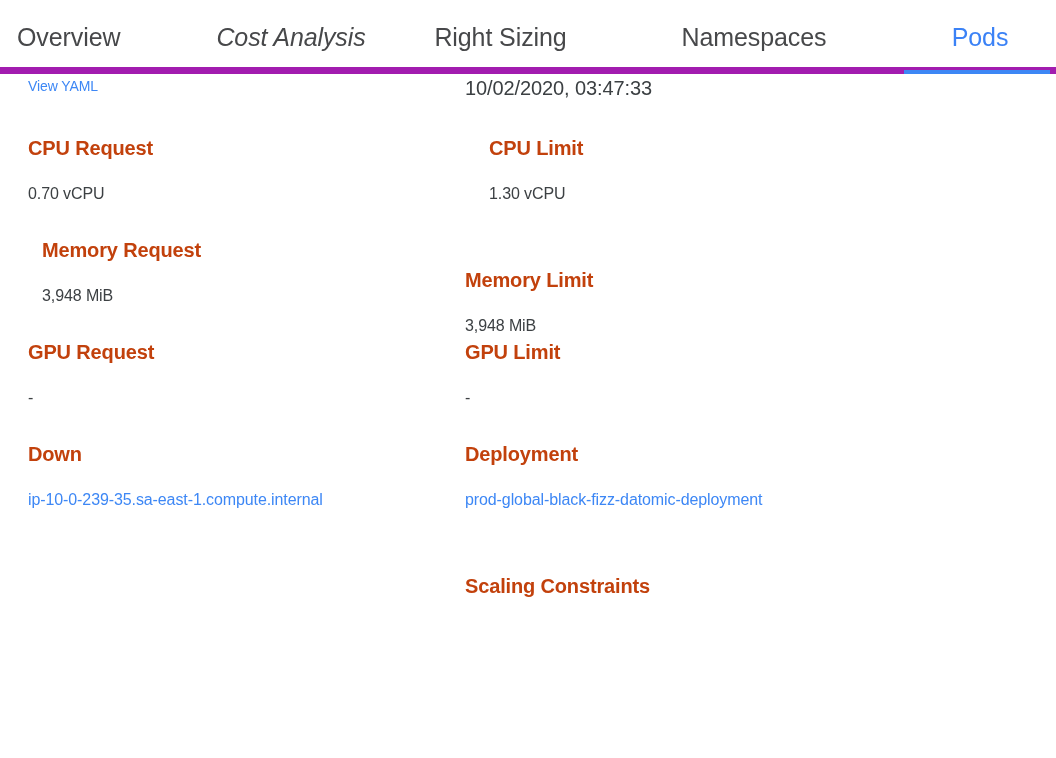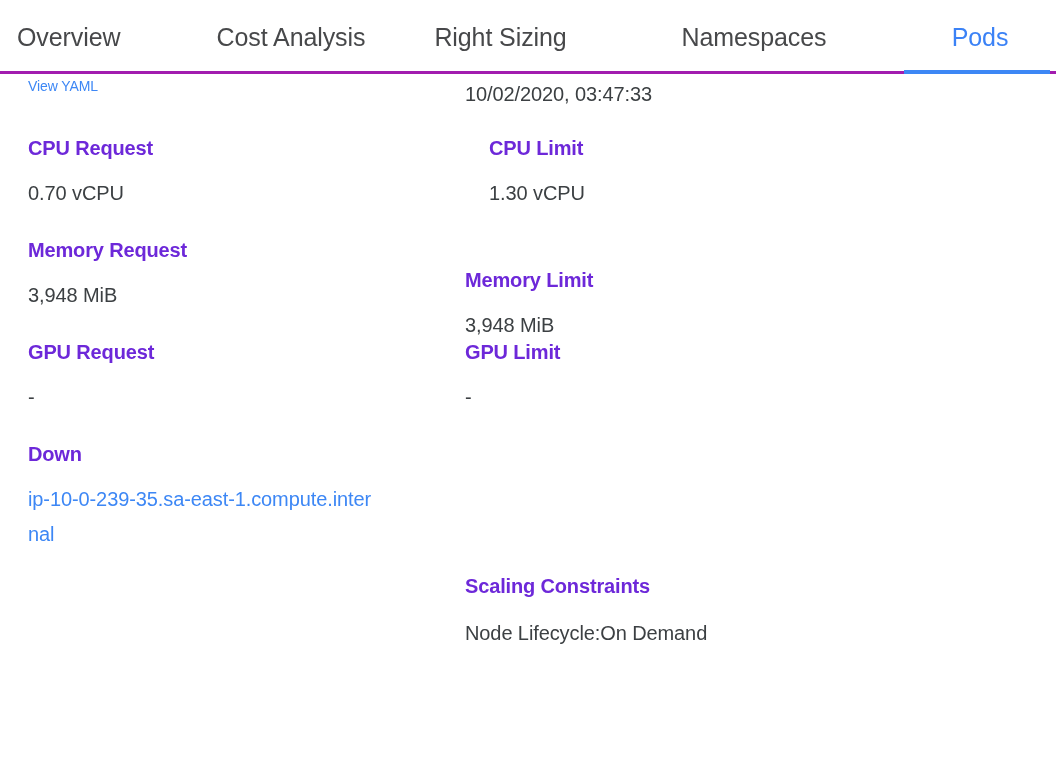--- a/index.html
+++ b/index.html
@@ -15,41 +15,41 @@
     overflow: hidden;
     position: relative;
   }
 
   
   .tabbar {
     position: relative;
     height: 74px;
     width: 1056px;
     box-sizing: border-box;
-    border-bottom: 3px solid #a21caf;
+    border-bottom: 7px solid #a21caf;
     display: flex;
     align-items: flex-start;
   }
   .tab {
     position: relative;
     height: 74px;
     display: flex;
     align-items: center;
     justify-content: center;
     box-sizing: border-box;
     font-size: 25px;
     font-weight: 400;
     color: #47484a;
     letter-spacing: -0.1px;
     white-space: nowrap;
     cursor: pointer;
     user-select: none;
   }
   .tab-overview    { width: 185px; padding-left: 17px; justify-content: flex-start; }
-  .tab-cost        { width: 212px; }
+  .tab-cost        { width: 212px; font-style: italic; }
   .tab-right       { width: 207px; }
   .tab-namespaces  { width: 300px; }
   .tab-pods        { width: 152px; }
 
   .tab.active {
     color: #3b82f6;
   }
   .tab.active .tab-underline {
     position: absolute;
     left: 0px;
@@ -73,27 +73,27 @@
   .col-left  { left: 28px;  width: 410px; }
   .col-right { left: 465px; width: 420px; }
 
   .field {
     position: absolute;
     left: 0;
   }
   .field-label {
     font-size: 20px;
     font-weight: 700;
-    color: #6d28d9;
+    color: #c2410c;
     letter-spacing: -0.15px;
     line-height: 24px;
     white-space: nowrap;
   }
   .field-value {
-    font-size: 20px;
+    font-size: 16px;
     font-weight: 400;
     color: #3c4043;
     letter-spacing: -0.1px;
     line-height: 35px;
     margin-top: 16px;
   }
   .field-value.link,
   .link-standalone {
     color: #3d87f5;
     cursor: pointer;
@@ -145,60 +145,61 @@
 
     <div class="field" style="top:0px;">
       <div class="link-standalone">View YAML</div>
     </div>
 
     <div class="field" style="top:62px;">
       <div class="field-label">CPU Request</div>
       <div class="field-value">0.70 vCPU</div>
     </div>
 
-    <div class="field" style="top:164px;">
+    <div class="field" style="top:164px;margin-left:14px;">
       <div class="field-label">Memory Request</div>
       <div class="field-value">3,948 MiB</div>
     </div>
 
     <div class="field" style="top:266px;">
       <div class="field-label">GPU Request</div>
       <div class="field-value">-</div>
     </div>
 
     <div class="field" style="top:368px;">
       <div class="field-label">Down</div>
       <div class="field-value link wrap-host">ip-10-0-239-35.sa-east-1.compute.internal</div>
     </div>
 
   </div>
 
   <div class="col col-right">
 
-    <div class="field" style="top:8px;text-align:center;">
+    <div class="field" style="top:2px;text-align:center;">
       <div class="plain-line">10/02/2020, 03:47:33</div>
     </div>
 
     <div class="field" style="top:62px;margin-left:24px;">
       <div class="field-label">CPU Limit</div>
       <div class="field-value">1.30 vCPU</div>
     </div>
 
     <div class="field" style="top:164px;margin-top:30px;">
       <div class="field-label">Memory Limit</div>
       <div class="field-value">3,948 MiB</div>
     </div>
 
     <div class="field" style="top:266px;">
       <div class="field-label">GPU Limit</div>
       <div class="field-value">-</div>
     </div>
 
     <div class="field" style="top:368px;">
+      <div class="field-label">Deployment</div>
+      <div class="field-value link wrap-dep">prod-global-black-fizz-datomic-deployment</div>
     </div>
 
     <div class="field" style="top:500px;">
       <div class="field-label">Scaling Constraints</div>
-      <div class="plain-line" style="margin-top:23px;">Node Lifecycle:On Demand</div>
     </div>
 
   </div>
 </div>
 
 </body></html>

